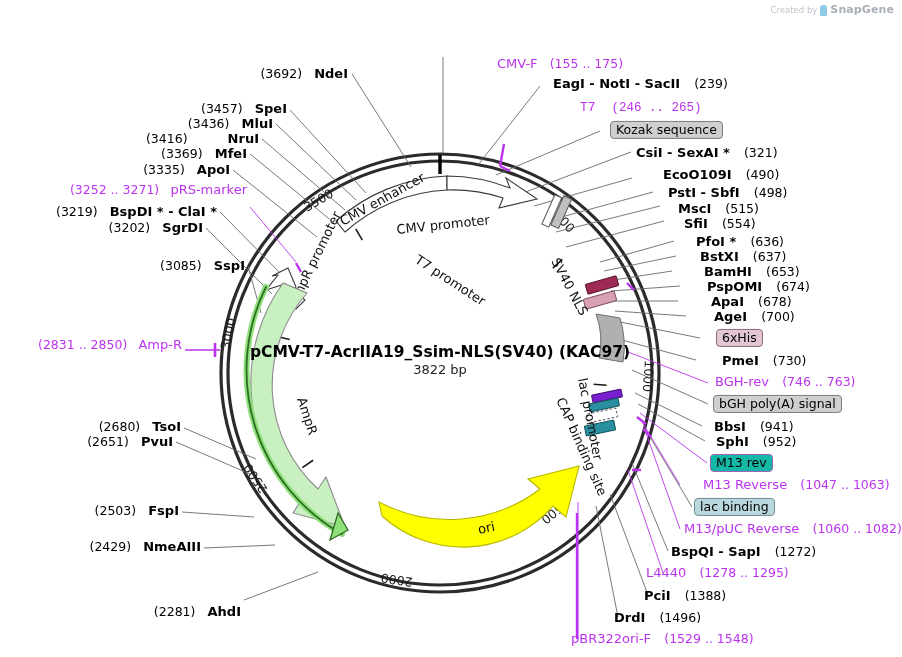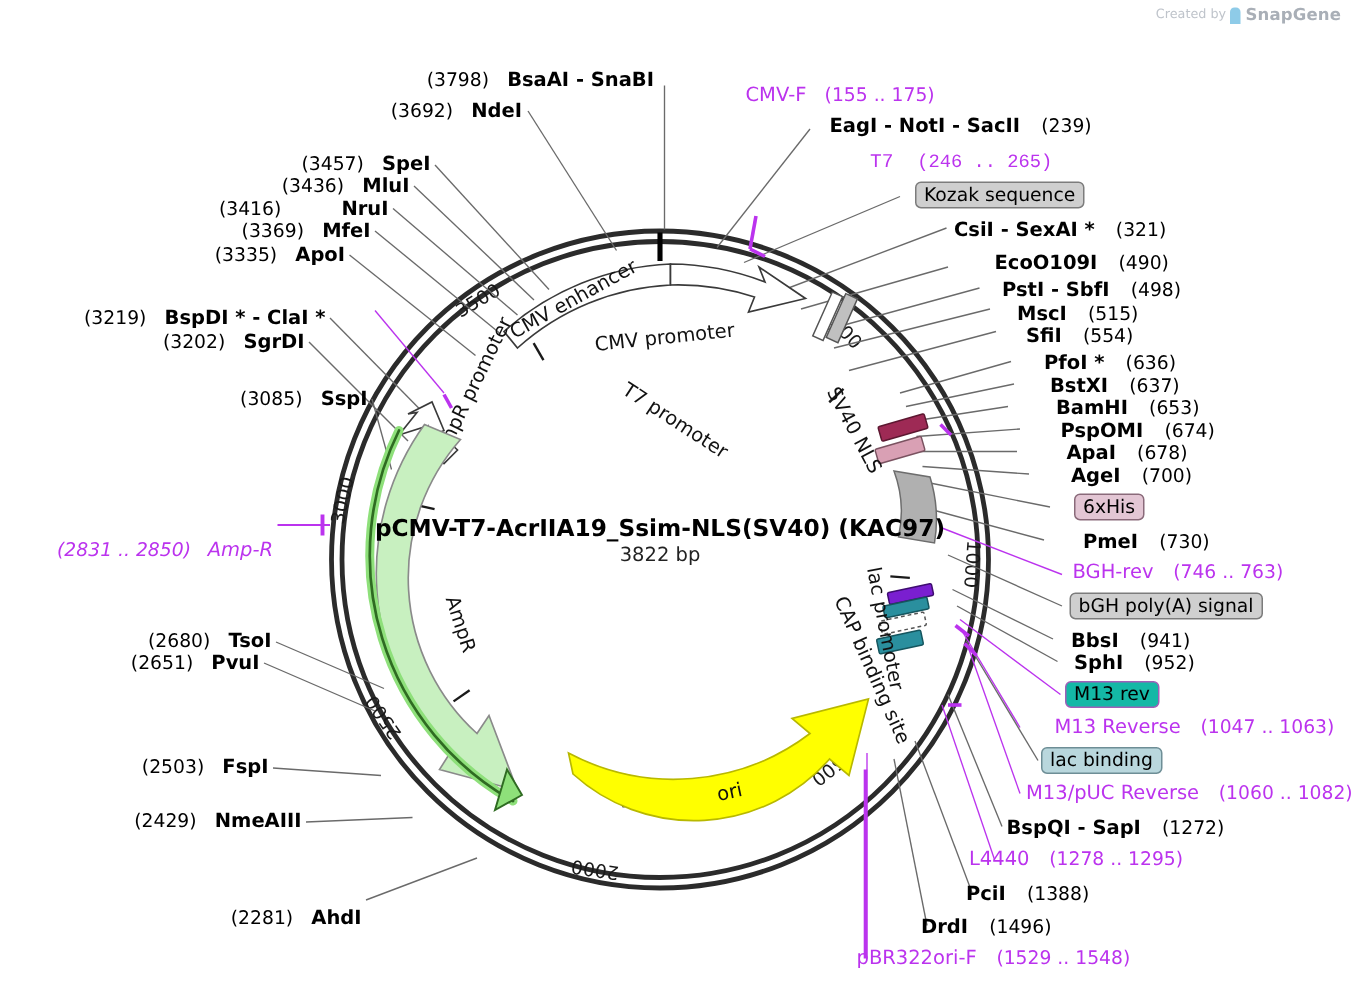--- a/index.html
+++ b/index.html
@@ -244,24 +244,20 @@
                A 150 150 0 0 0 540 489
                L 528 479 L 579 466 L 566 517 L 553 506
                A 120 120 0 0 1 382 516 Z" fill="#ffff00" stroke="#b8b800" stroke-width="1.1"></path>
     </g>
     <text class="svgtxt feat-txt" transform="translate(479,534) rotate(-12)">ori</text>
 
     <text class="svgtxt title-txt" x="440" y="357" text-anchor="middle">pCMV-T7-AcrIIA19_Ssim-NLS(SV40) (KAC97)</text>
     <text class="svgtxt bp-txt" x="440" y="374" text-anchor="middle">3822 bp</text>
   </svg>
 
-  <div class="lbl r" style="left:436px;top:52px;">
-    <span class="pos">(3798)</span>
-    <span class="enz" style="margin-left:7px;">BsaAI  -  SnaBI</span>
-  </div>
   <div class="lbl r" style="left:348px;top:73px;">
     <span class="pos">(3692)</span>
     <span class="enz" style="margin-left:7px;">NdeI</span>
   </div>
   <div class="lbl r" style="left:287px;top:108px;">
     <span class="pos">(3457)</span>
     <span class="enz" style="margin-left:7px;">SpeI</span>
   </div>
   <div class="lbl r" style="left:273px;top:123px;">
     <span class="pos">(3436)</span>
@@ -273,33 +269,37 @@
   </div>
   <div class="lbl r" style="left:247px;top:153px;">
     <span class="pos">(3369)</span>
     <span class="enz" style="margin-left:7px;">MfeI</span>
   </div>
   <div class="lbl r" style="left:230px;top:169px;">
     <span class="pos">(3335)</span>
     <span class="enz" style="margin-left:7px;">ApoI</span>
   </div>
 
+  <div class="lbl r purple" style="left:247px;top:190px;">
+    <span class="pos">(3252 .. 3271)</span>
+    <span style="margin-left:7px;">pRS-marker</span>
+  </div>
   <div class="lbl r" style="left:217px;top:211px;">
     <span class="pos">(3219)</span>
     <span class="enz" style="margin-left:7px;">BspDI *  -  ClaI *</span>
   </div>
   <div class="lbl r" style="left:203px;top:227px;">
     <span class="pos">(3202)</span>
     <span class="enz" style="margin-left:7px;">SgrDI</span>
   </div>
   <div class="lbl r" style="left:245px;top:265px;">
     <span class="pos">(3085)</span>
     <span class="enz" style="margin-left:7px;">SspI</span>
   </div>
-  <div class="lbl r purple" style="left:182px;top:367px;font-style:italic;">
+  <div class="lbl r purple" style="left:182px;top:345px;">
     <span class="pos">(2831 .. 2850)</span>
     <span style="margin-left:7px;">Amp-R</span>
   </div>
   <div class="lbl r" style="left:181px;top:426px;">
     <span class="pos">(2680)</span>
     <span class="enz" style="margin-left:7px;">TsoI</span>
   </div>
   <div class="lbl r" style="left:173px;top:441px;">
     <span class="pos">(2651)</span>
     <span class="enz" style="margin-left:7px;">PvuI</span>

